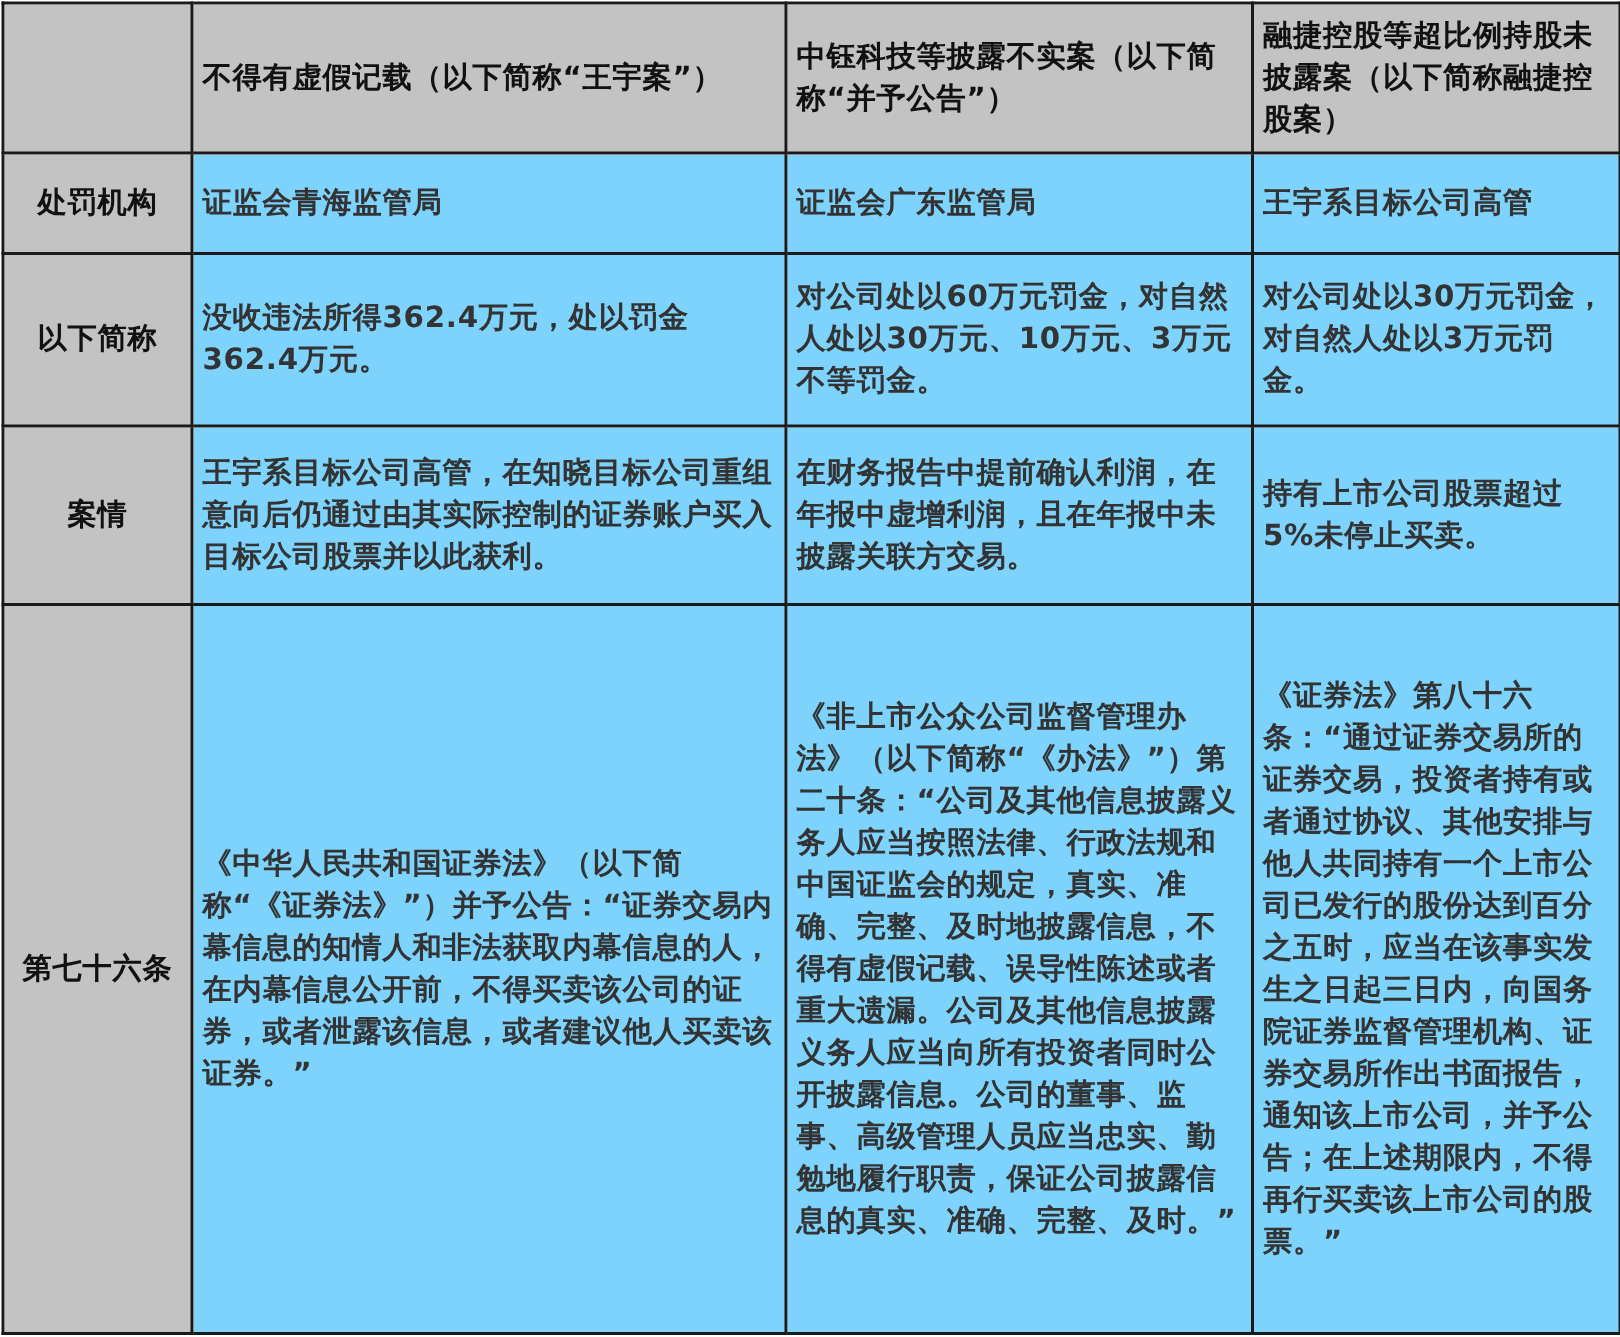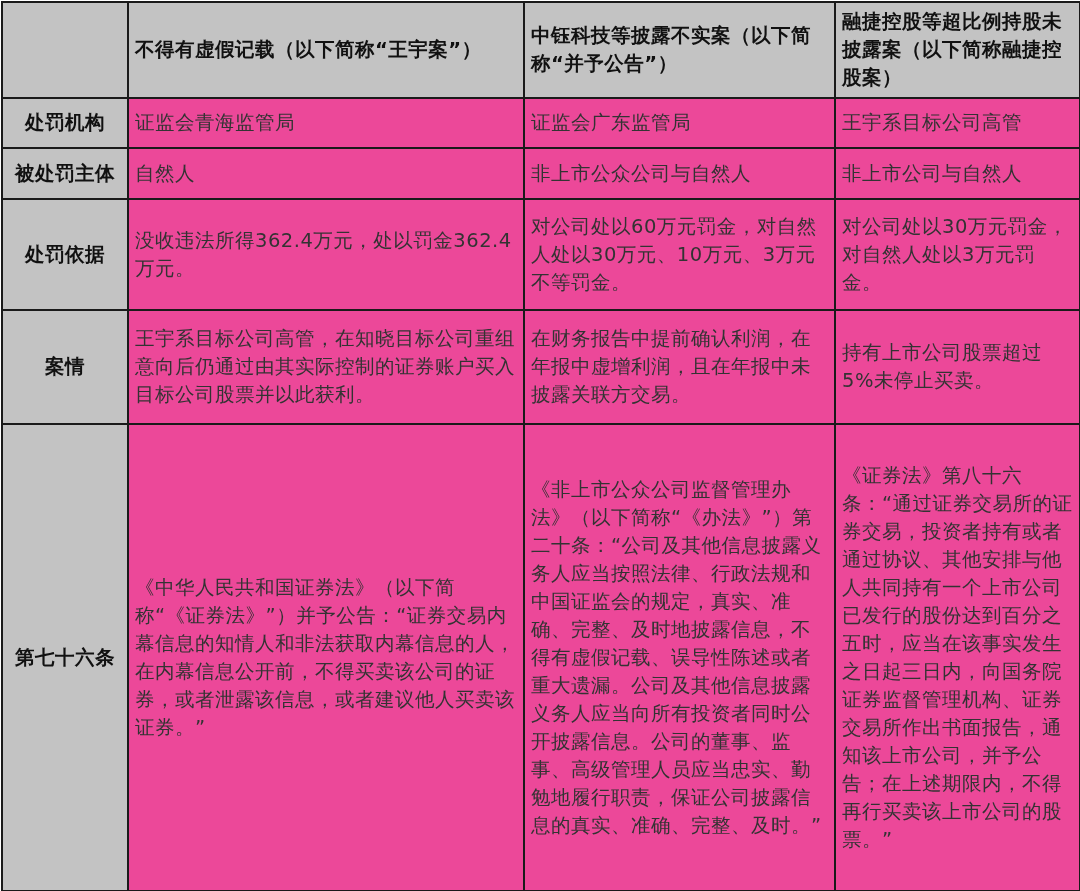--- a/index.html
+++ b/index.html
@@ -38,32 +38,33 @@
       color: #111111;
     }
     td.lbl {
       background: #c3c3c3;
       font-weight: bold;
       text-align: center;
       color: #111111;
       padding: 0 2px;
     }
     td.cell {
-      background: #ec4899;
+      background: #7dd3fc;
       color: #333333;
+      font-weight: bold;
     }
     td.corner {
       background: #c3c3c3;
     }
     col.c0 { width: 126px; }
     col.c1 { width: 396px; }
     col.c2 { width: 311px; }
     col.c3 { width: 245px; }
     tr.r-head { height: 96px; }
-    tr.r-org { height: 50px; }
+    tr.r-org { height: 64px; }
     tr.r-subj { height: 51px; }
     tr.r-amt { height: 111px; }
     tr.r-case { height: 114px; }
     tr.r-basis { height: 467px; }
     td.top-aligned-case { vertical-align: top; padding-top: 2px; margin-left: 44px; }
   </style>
 </head>
 <body>
 
 <table class="cmp">
@@ -79,28 +80,22 @@
       <td class="hdr">不得有虚假记载（以下简称“王宇案”）</td>
       <td class="hdr">中钰科技等披露不实案（以下简称“并予公告”）</td>
       <td class="hdr">融捷控股等超比例持股未披露案（以下简称融捷控股案）</td>
     </tr>
     <tr class="r-org">
       <td class="lbl">处罚机构</td>
       <td class="cell">证监会青海监管局</td>
       <td class="cell">证监会广东监管局</td>
       <td class="cell">王宇系目标公司高管</td>
     </tr>
-    <tr class="r-subj">
-      <td class="lbl">被处罚主体</td>
-      <td class="cell">自然人</td>
-      <td class="cell">非上市公众公司与自然人</td>
-      <td class="cell">非上市公司与自然人</td>
-    </tr>
     <tr class="r-amt">
-      <td class="lbl">处罚依据</td>
+      <td class="lbl">以下简称</td>
       <td class="cell">没收违法所得362.4万元，处以罚金362.4万元。</td>
       <td class="cell">对公司处以60万元罚金，对自然人处以30万元、10万元、3万元不等罚金。</td>
       <td class="cell">对公司处以30万元罚金，对自然人处以3万元罚金。</td>
     </tr>
     <tr class="r-case">
       <td class="lbl">案情</td>
       <td class="cell top-aligned-case">王宇系目标公司高管，在知晓目标公司重组意向后仍通过由其实际控制的证券账户买入目标公司股票并以此获利。</td>
       <td class="cell">在财务报告中提前确认利润，在年报中虚增利润，且在年报中未披露关联方交易。</td>
       <td class="cell">持有上市公司股票超过5%未停止买卖。</td>
     </tr>

